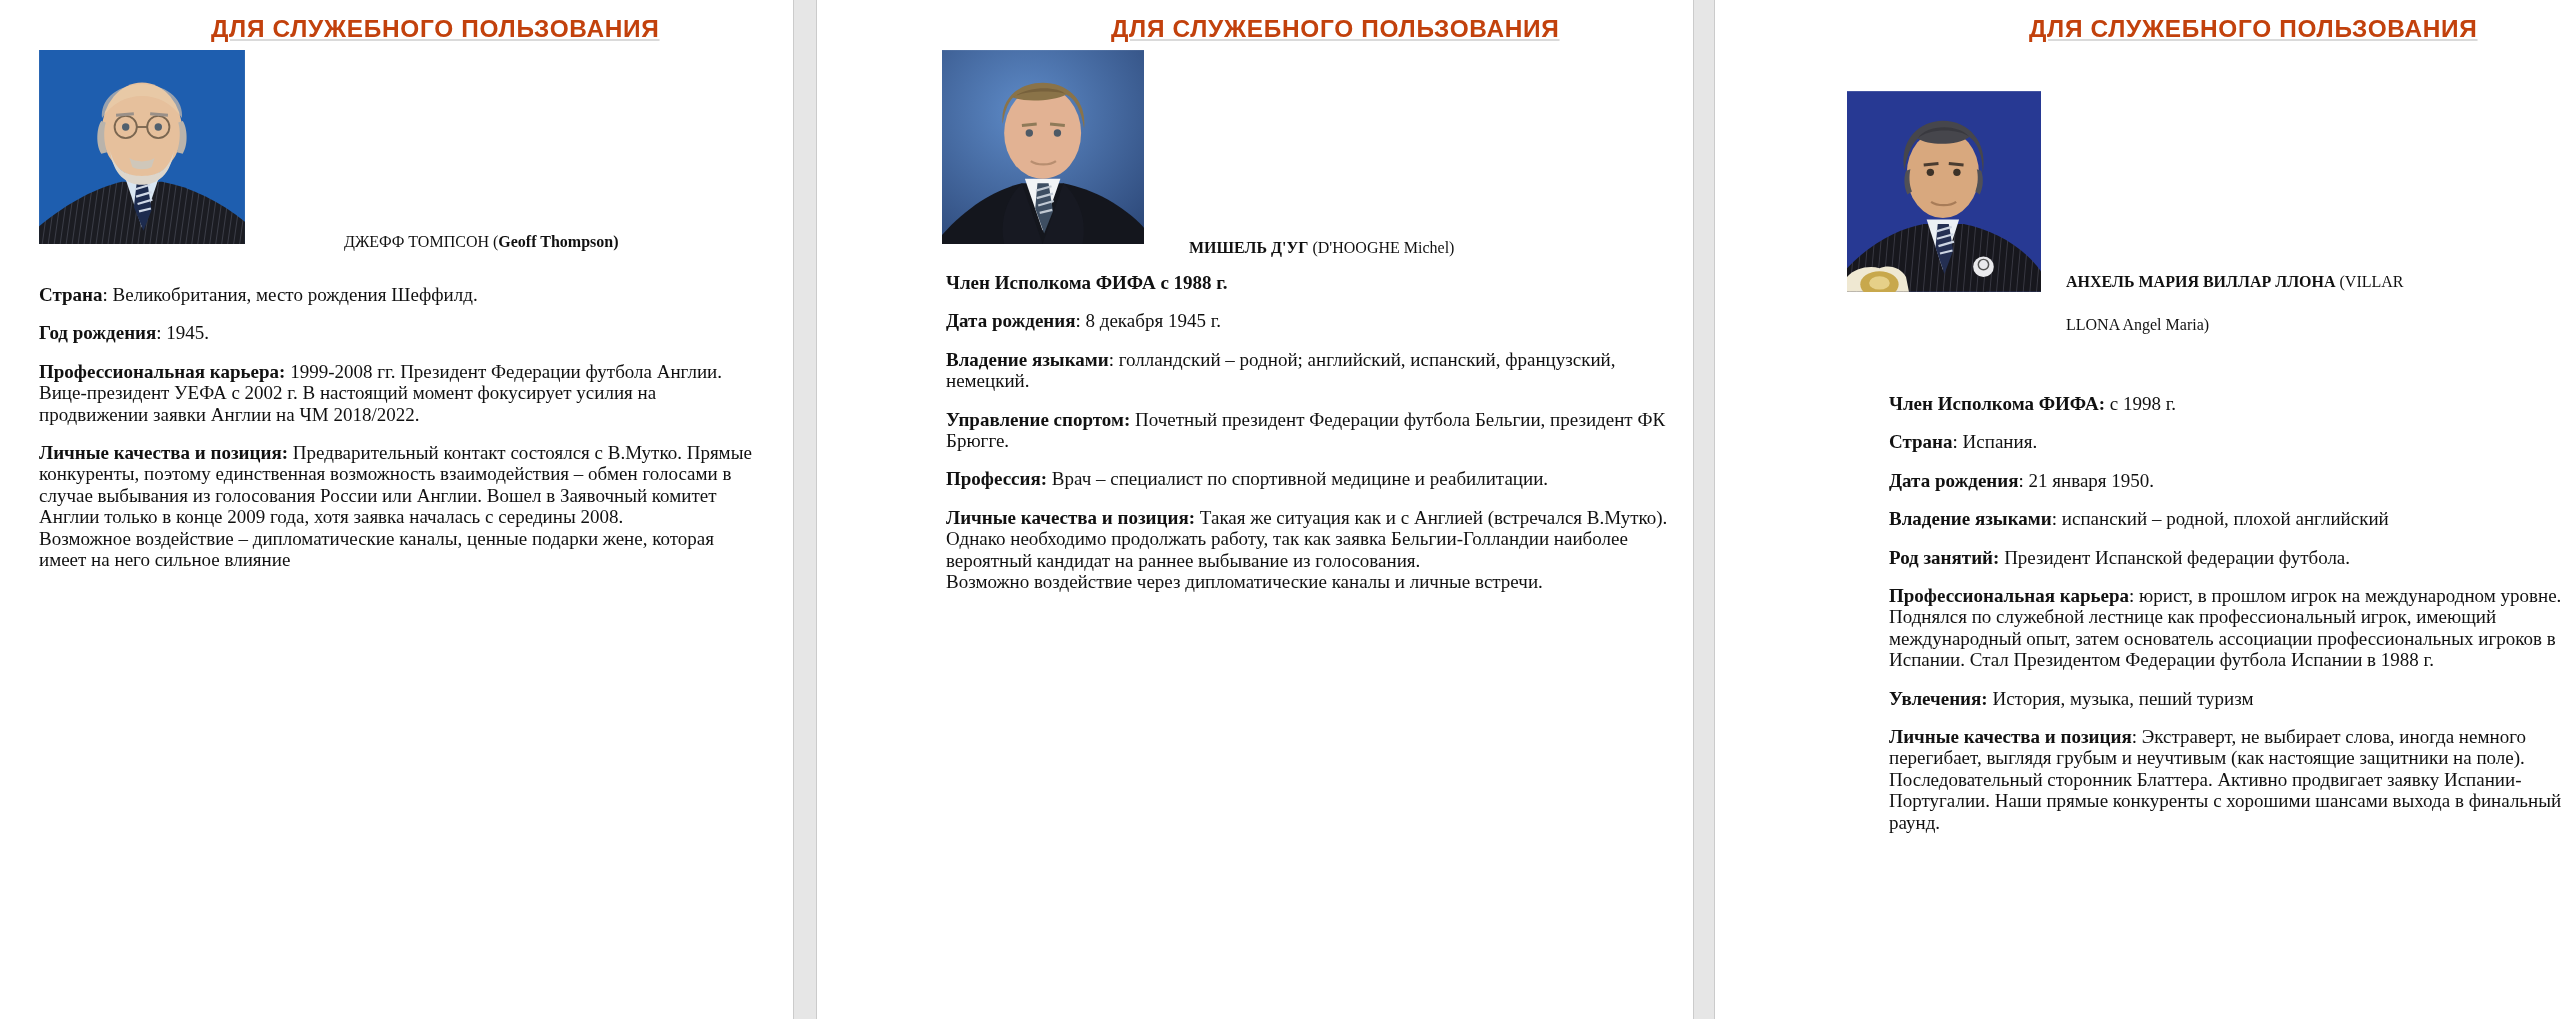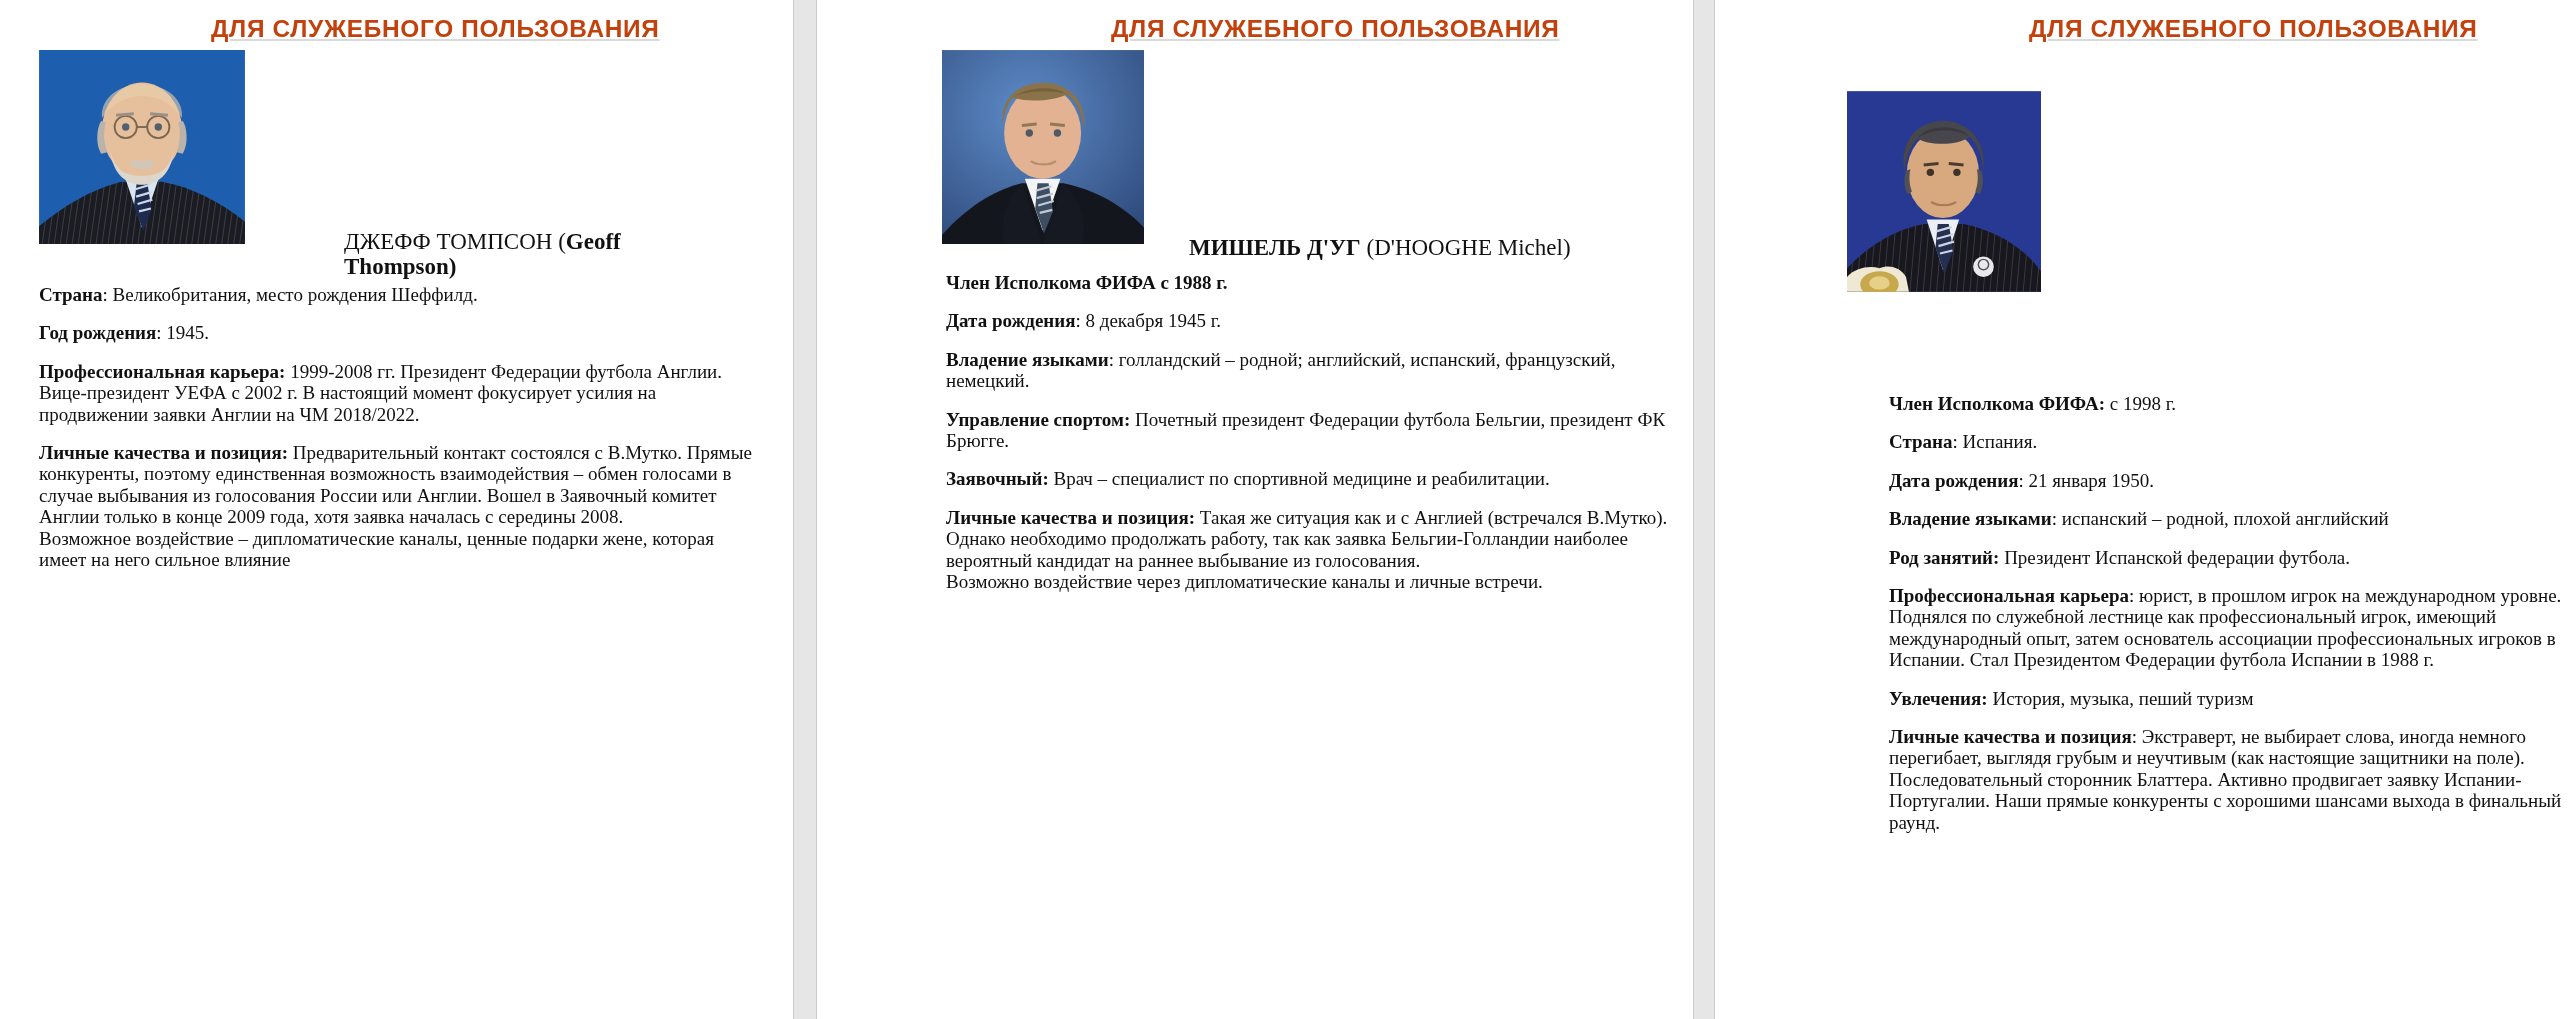--- a/index.html
+++ b/index.html
@@ -5,21 +5,21 @@
   html,body{margin:0;padding:0;}
   .viewport{position:relative;width:2576px;height:1020px;overflow:hidden;background:#e6e6e6;
             font-family:"Liberation Serif", serif;color:#111;}
   .page{position:absolute;top:0;height:1020px;width:878px;background:#ffffff;
         border-left:1.5px solid #cbcbcb;border-right:1.5px solid #cbcbcb;box-sizing:border-box;}
   .conf-header{position:absolute;top:15px;font-family:"Liberation Sans",sans-serif;
         font-weight:bold;font-size:24.4px;letter-spacing:0.7px;color:#c2410c;
         text-decoration:underline;text-decoration-color:#dadada;white-space:nowrap;}
   .photo{position:absolute;overflow:hidden;}
   .photo svg{display:block;}
-  .name-line{position:absolute;font-size:23px;line-height:25px;}
+  .name-line{position:absolute;font-size:16px;line-height:25px;}
   .name-wrap{line-height:43px;}
   .b{font-weight:bold;}
   .body-block{position:absolute;font-size:19px;line-height:21.4px;}
   .body-block p{margin:0 0 17px 0;}
   .body-block p.tight{margin-top:-17px;}
 </style>
 </head>
 <body>
 
 <div class="viewport">
@@ -91,21 +91,21 @@
         <circle cx="156" cy="112" r="5" fill="#4e5a66"></circle>
         <path d="M120 150 C128 156 146 156 154 150" stroke="#b88e70" stroke-width="3" fill="none"></path>
       </svg>
     </div>
     <div class="name-line" style="left:372px;top:235px;width:384px;"><span class="b">МИШЕЛЬ Д'УГ</span><span> (D'HOOGHE Michel)</span></div>
     <div class="body-block" style="left:129px;top:272px;width:728px;">
       <p><span class="b">Член Исполкома ФИФА с 1988 г.</span><span></span></p>
       <p><span class="b">Дата рождения</span><span>: 8 декабря 1945 г.</span></p>
       <p><span class="b">Владение языками</span><span>: голландский – родной; английский, испанский, французский, немецкий.</span></p>
       <p><span class="b">Управление спортом:</span><span> Почетный президент Федерации футбола Бельгии, президент ФК Брюгге.</span></p>
-      <p><span class="b">Заявочный:</span><span> Врач – специалист по спортивной медицине и реабилитации.</span></p>
+      <p><span class="b">Профессия:</span><span> Врач – специалист по спортивной медицине и реабилитации.</span></p>
       <p><span class="b">Личные качества и позиция:</span><span> Такая же ситуация как и с Англией (встречался В.Мутко). Однако необходимо продолжать работу, так как заявка Бельгии-Голландии наиболее вероятный кандидат на раннее выбывание из голосования.</span></p>
       <p class="tight"><span class="b"></span><span>Возможно воздействие через дипломатические каналы и личные встречи.</span></p>
     </div>
   </div>
 
   <div class="page" style="left:1714px;">
     <div class="conf-header" style="left:314px;">ДЛЯ СЛУЖЕБНОГО ПОЛЬЗОВАНИЯ</div>
     <div class="photo" style="left:132px;top:91px;width:194px;height:201px;">
       <svg width="194" height="201" viewBox="0 0 263 272" xmlns="http://www.w3.org/2000/svg">
         <defs>
@@ -131,20 +131,21 @@
         <path d="M182 108 C186 120 184 132 180 140 L174 136 C178 126 178 114 176 106 Z" fill="#505056"></path>
         <path d="M104 100 L124 98 M138 98 L158 100" stroke="#4a3c30" stroke-width="4"></path>
         <circle cx="113" cy="110" r="5" fill="#3c3228"></circle>
         <circle cx="149" cy="110" r="5" fill="#3c3228"></circle>
         <path d="M114 150 C122 156 140 156 148 150" stroke="#a87c58" stroke-width="3" fill="none"></path>
         <path d="M0 272 L0 252 C10 240 30 236 44 240 C58 234 74 240 80 252 L84 272 Z" fill="#efe8d2"></path>
         <ellipse cx="44" cy="262" rx="26" ry="18" fill="#c8a84c"></ellipse>
         <ellipse cx="44" cy="260" rx="14" ry="9" fill="#e6d088"></ellipse>
       </svg>
     </div>
+    <div class="name-line name-wrap" style="left:351px;top:260px;width:355px;"><span class="b">АНХЕЛЬ МАРИЯ ВИЛЛАР ЛЛОНА </span><span>(VILLAR LLONA Angel Maria)</span></div>
     <div class="body-block" style="left:134px;top:393px;width:699px;margin-left:40px;">
       <p><span class="b">Член Исполкома ФИФА:</span><span> с 1998 г.</span></p>
       <p><span class="b">Страна</span><span>: Испания.</span></p>
       <p><span class="b">Дата рождения</span><span>: 21 января 1950.</span></p>
       <p><span class="b">Владение языками</span><span>: испанский – родной, плохой английский</span></p>
       <p><span class="b">Род занятий:</span><span> Президент Испанской федерации футбола.</span></p>
       <p><span class="b">Профессиональная карьера</span><span>: юрист, в прошлом игрок на международном уровне. Поднялся по служебной лестнице как профессиональный игрок, имеющий международный опыт, затем основатель ассоциации профессиональных игроков в Испании. Стал Президентом Федерации футбола Испании в 1988 г.</span></p>
       <p><span class="b">Увлечения:</span><span> История, музыка, пеший туризм</span></p>
       <p><span class="b">Личные качества и позиция</span><span>: Экстраверт, не выбирает слова, иногда немного перегибает, выглядя грубым и неучтивым (как настоящие защитники на поле). Последовательный сторонник Блаттера. Активно продвигает заявку Испании-Португалии. Наши прямые конкуренты с хорошими шансами выхода в финальный раунд.</span></p>
     </div>

